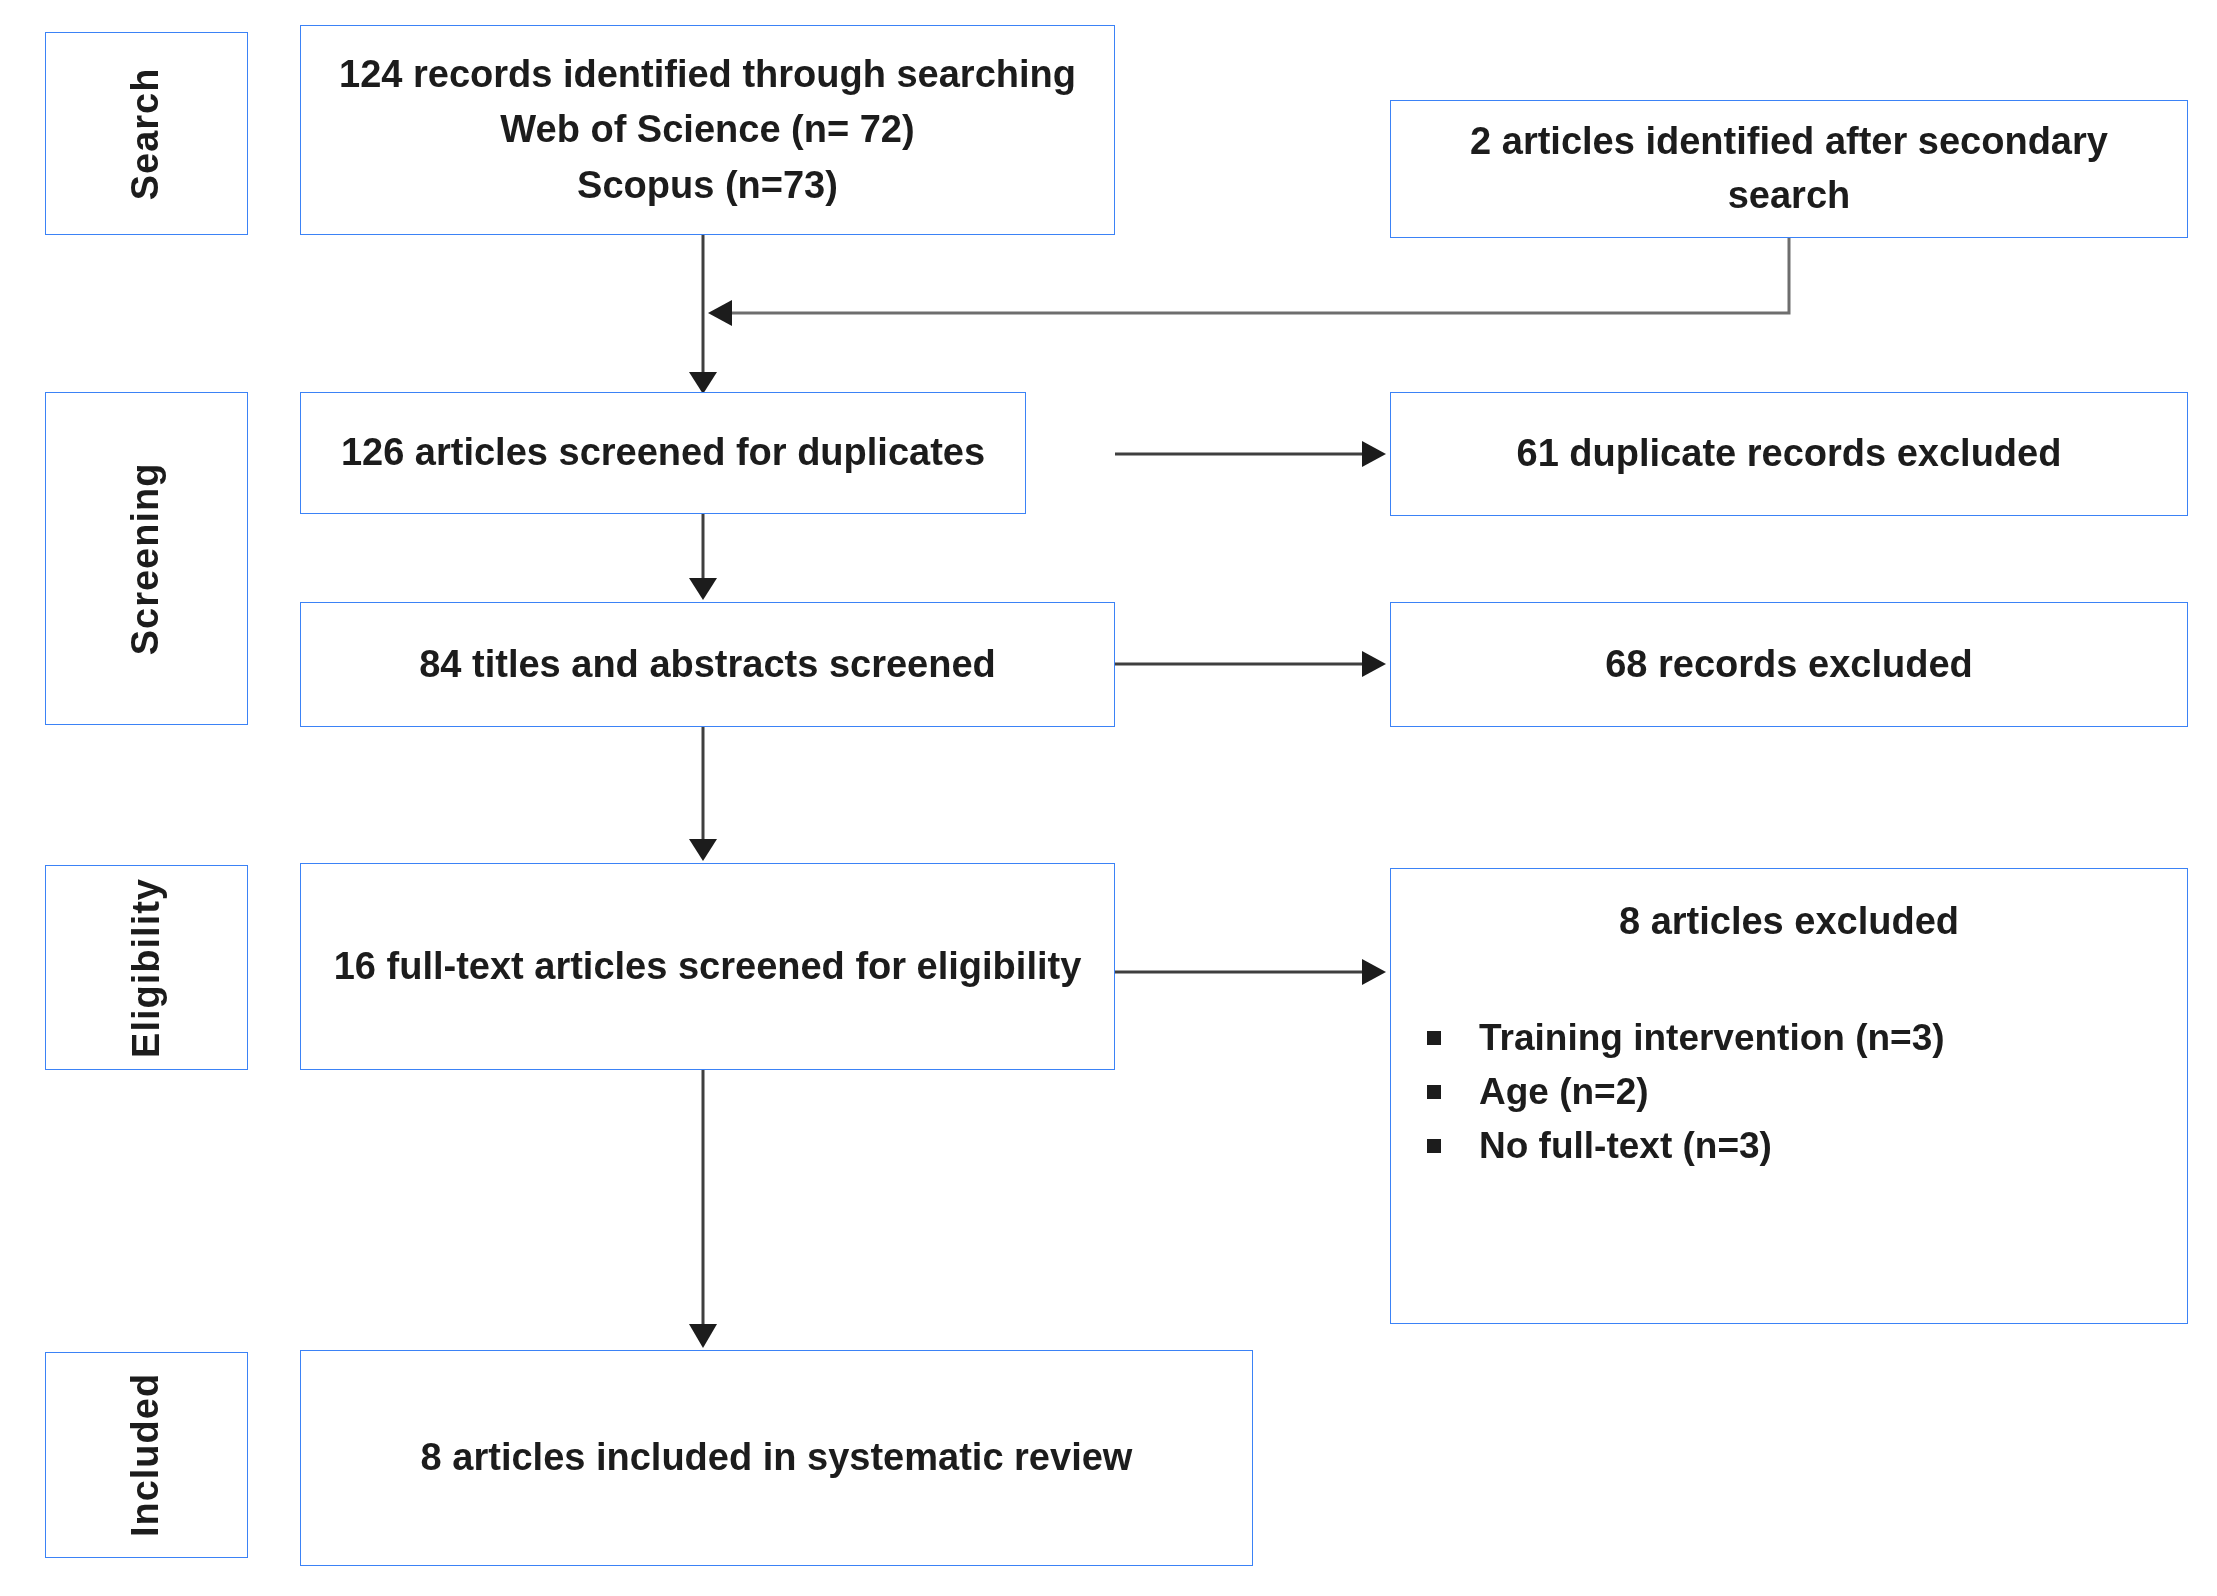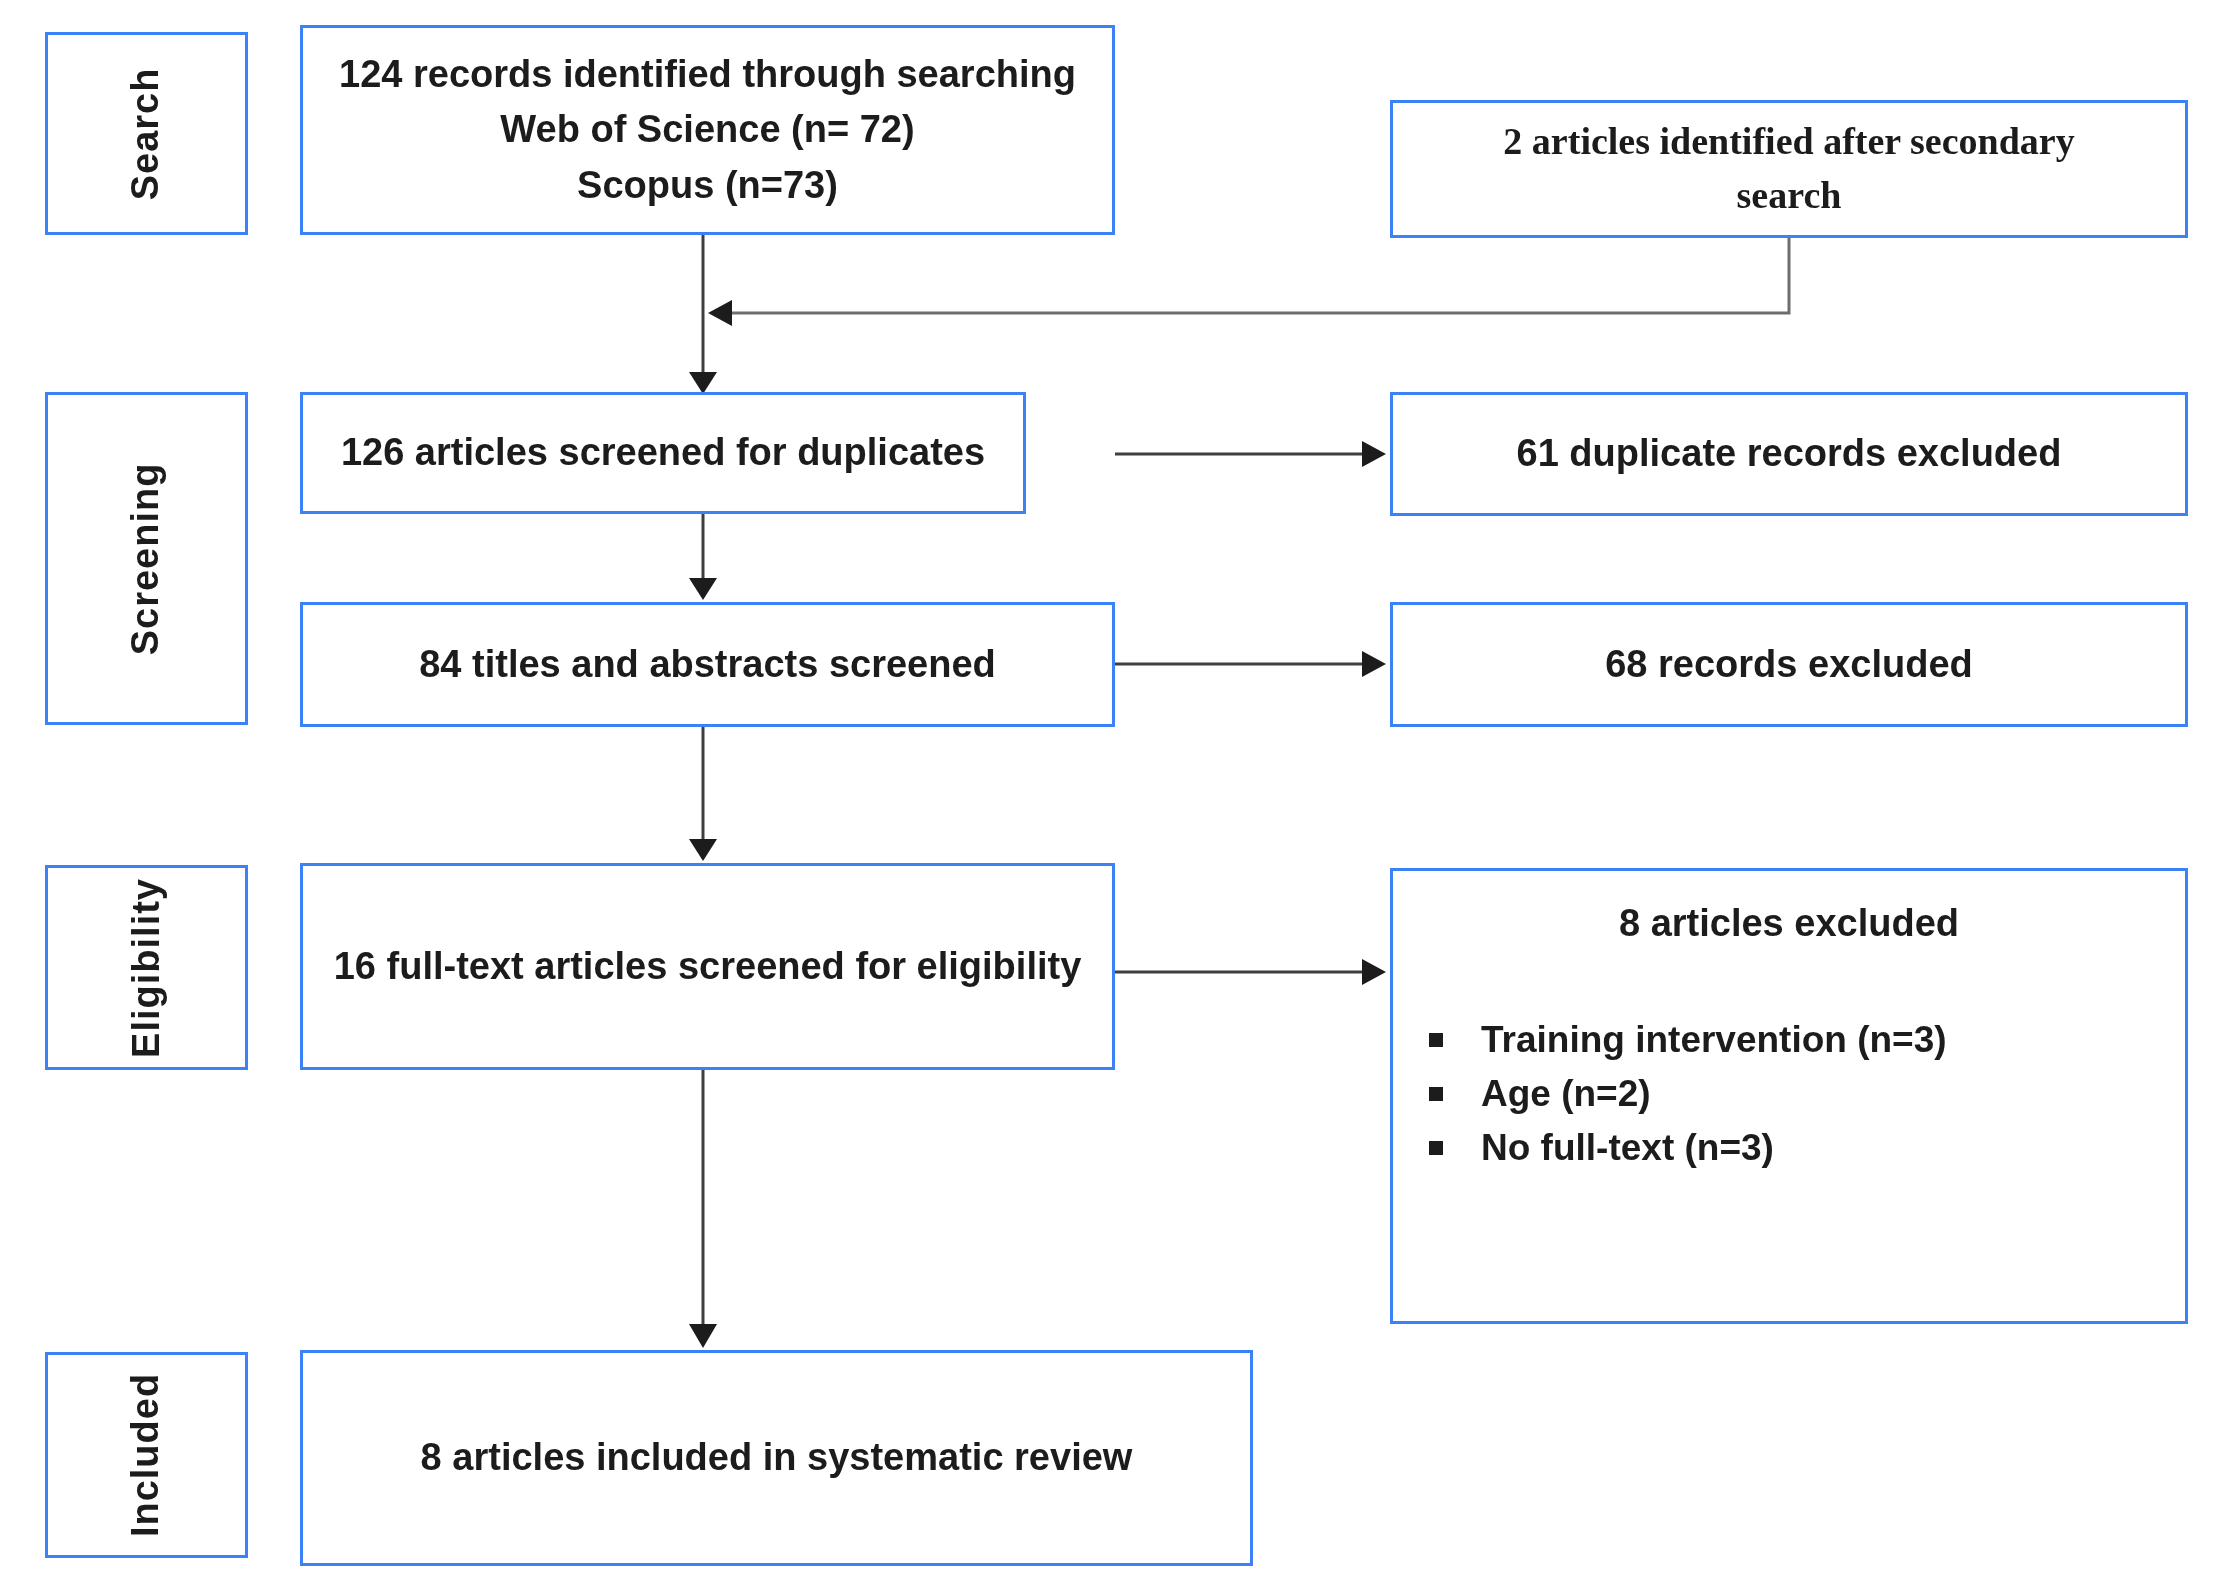--- a/index.html
+++ b/index.html
@@ -11,21 +11,21 @@
     position: relative;
     width: 2217px;
     height: 1596px;
     background: #ffffff;
     font-family: "Liberation Sans", sans-serif;
     color: #1c1c1c;
     overflow: hidden;
   }
   .box {
     position: absolute;
-    border: 3px solid #3b82f6;
+    border: 1px solid #3b82f6;
     background: #ffffff;
     box-sizing: border-box;
     display: flex;
     align-items: center;
     justify-content: center;
     text-align: center;
     font-size: 38px;
     font-weight: bold;
     line-height: 1.42;
   }
@@ -160,21 +160,21 @@
   <div class="box stage-label" style="left:45px; top:1352px; width:203px; height:206px;">
     <span class="rot">Included</span>
   </div>
 
   <div class="box multiline" style="left:300px; top:25px; width:815px; height:210px;">
     <span class="line">124 records identified through searching</span>
     <span class="line">Web of Science (n= 72)</span>
     <span class="line">Scopus (n=73)</span>
   </div>
 
-  <div class="box" id="box-secondary" style="left:1390px; top:100px; width:798px; height:138px;font-family:Liberation Serif, serif;">
+  <div class="box" id="box-secondary" style="left:1390px; top:100px; width:798px; height:138px;">
     <span class="pad">2 articles identified after secondary search</span>
   </div>
 
   <div class="box" style="left:300px; top:392px; width:726px; height:122px;">
     <span>126 articles screened for duplicates</span>
   </div>
 
   <div class="box" style="left:1390px; top:392px; width:798px; height:124px;">
     <span>61 duplicate records excluded</span>
   </div>

